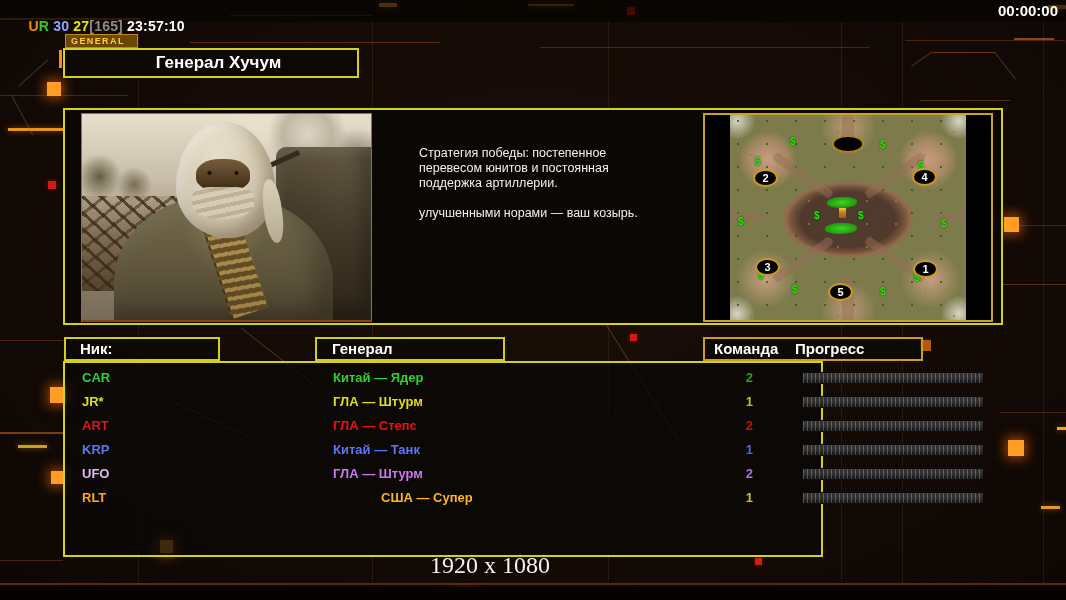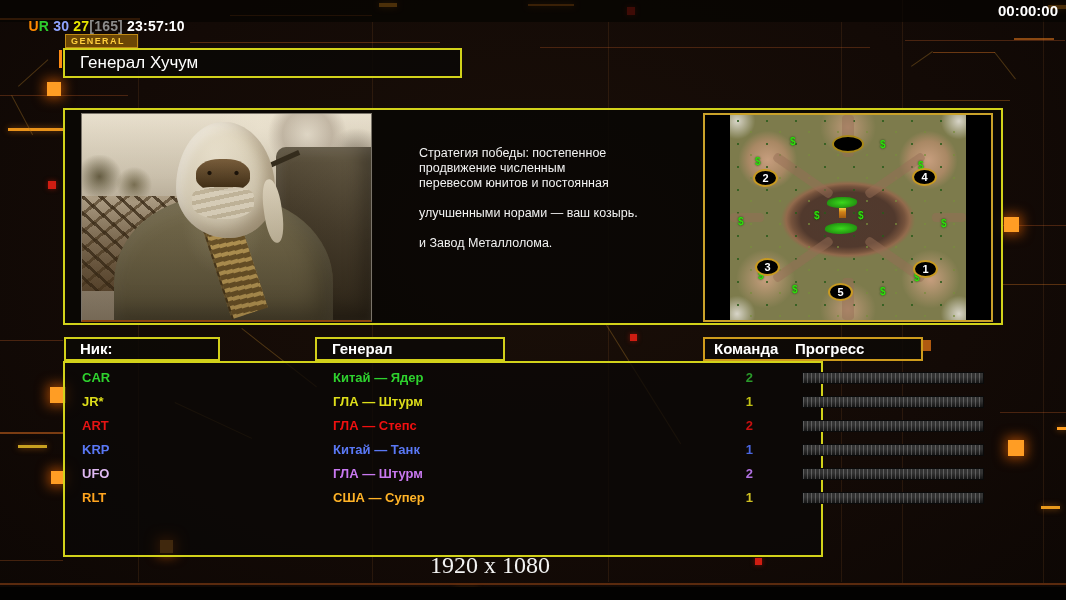--- a/index.html
+++ b/index.html
@@ -12,23 +12,23 @@
   
   .topbar{position:absolute;left:0;top:0;width:1066px;height:22px;background:rgba(6,4,2,.72);z-index:3;}
   .score{position:absolute;left:4px;top:2px;font-weight:bold;font-size:14px;letter-spacing:.2px;white-space:pre;}
   .match-time{position:absolute;right:8px;top:2px;font-weight:bold;font-size:15px;color:#fff;}
 
   
   .general-tab{position:absolute;left:65px;top:34px;width:73px;height:14px;z-index:3;
     background:#6b4605;border:1px solid #c08a14;color:#ffcf3d;font-size:9px;font-weight:bold;
     letter-spacing:1.4px;line-height:12px;padding-left:5px;}
   .title-accent{position:absolute;left:59px;top:50px;width:3px;height:18px;background:#ff8a14;z-index:3;}
-  .title-box{position:absolute;left:63px;top:48px;width:399px;height:30px;z-index:3;
-    border:2px solid #d2d21a;background:rgba(10,8,6,.86);color:#fff;font-weight:normal;font-size:17px;
-    line-height:26px;padding-left:15px;}
+  .title-box{position:absolute;left:63px;top:48px;width:296px;height:30px;z-index:3;
+    border:2px solid #d2d21a;background:rgba(10,8,6,.86);color:#fff;font-weight:bold;font-size:17px;
+    line-height:26px;padding-left:15px;text-align:center;}
 
   
   .main-panel{position:absolute;left:63px;top:108px;width:940px;height:217px;z-index:2;
     border:2px solid #d2d21a;background:rgba(9,7,5,.88);}
   .briefing{position:absolute;left:354px;top:36px;width:270px;font-size:12.5px;line-height:15px;color:#f2f2f2;}
   .briefing .bl{min-height:15px;}
 
   
   .portrait{position:absolute;left:16px;top:3px;width:291px;height:209px;overflow:hidden;
     border:1px solid #7a746a;border-bottom:2px solid #8a4510;background:#8c7f6b;}
@@ -210,26 +210,25 @@
         <div class="p-face"></div>
         <div class="p-eyes"></div>
         <div class="p-wrapband"></div>
         <div class="p-tail"></div>
       </div>
       <div class="p-tone"></div>
     </div>
 
     <div class="briefing">
       <div class="bl">Стратегия победы: постепенное</div>
-      <div class="bl">продвижение численным</div>
       <div class="bl">перевесом юнитов и постоянная</div>
+      <div class="bl">поддержка артиллерии.</div>
       <div class="bl"></div>
       <div class="bl">улучшенными норами — ваш козырь.</div>
       <div class="bl"></div>
-      <div class="bl">и Завод Металлолома.</div>
     </div>
 
     <div class="map-panel">
       <div class="lbox"></div>
       <div class="terrain">
         <div class="t-speck"></div>
         <div class="t-path" style="left:112px;top:0;width:12px;height:42px;"></div>
         <div class="t-path" style="left:112px;top:163px;width:12px;height:42px;"></div>
         <div class="t-path" style="left:38px;top:56px;width:70px;height:9px;transform:rotate(35deg);"></div>
         <div class="t-path" style="left:130px;top:56px;width:70px;height:9px;transform:rotate(-35deg);"></div>
@@ -299,21 +298,21 @@
       <div class="c-bar"></div>
     </div>
     <div class="row">
       <span class="c-nick" style="color: rgb(223, 185, 242);">UFO</span>
       <span class="c-gen" style="color: rgb(200, 120, 240);">ГЛА — Штурм</span>
       <span class="c-team" style="color: rgb(176, 112, 224);">2</span>
       <div class="c-bar"></div>
     </div>
     <div class="row">
       <span class="c-nick" style="color: rgb(255, 165, 31);">RLT</span>
-      <span class="c-gen" style="color: rgb(255, 179, 39);">США — Супер</span>
+      <span class="c-gen" style="color: rgb(255, 179, 39); margin-left: 48px;">США — Супер</span>
       <span class="c-team" style="color: rgb(207, 192, 35);">1</span>
       <div class="c-bar"></div>
     </div>
   </div>
 
   <div class="res-text">1920 x 1080</div>
   <div class="bottom-bar"></div>
 </div>
 
 </body></html>

